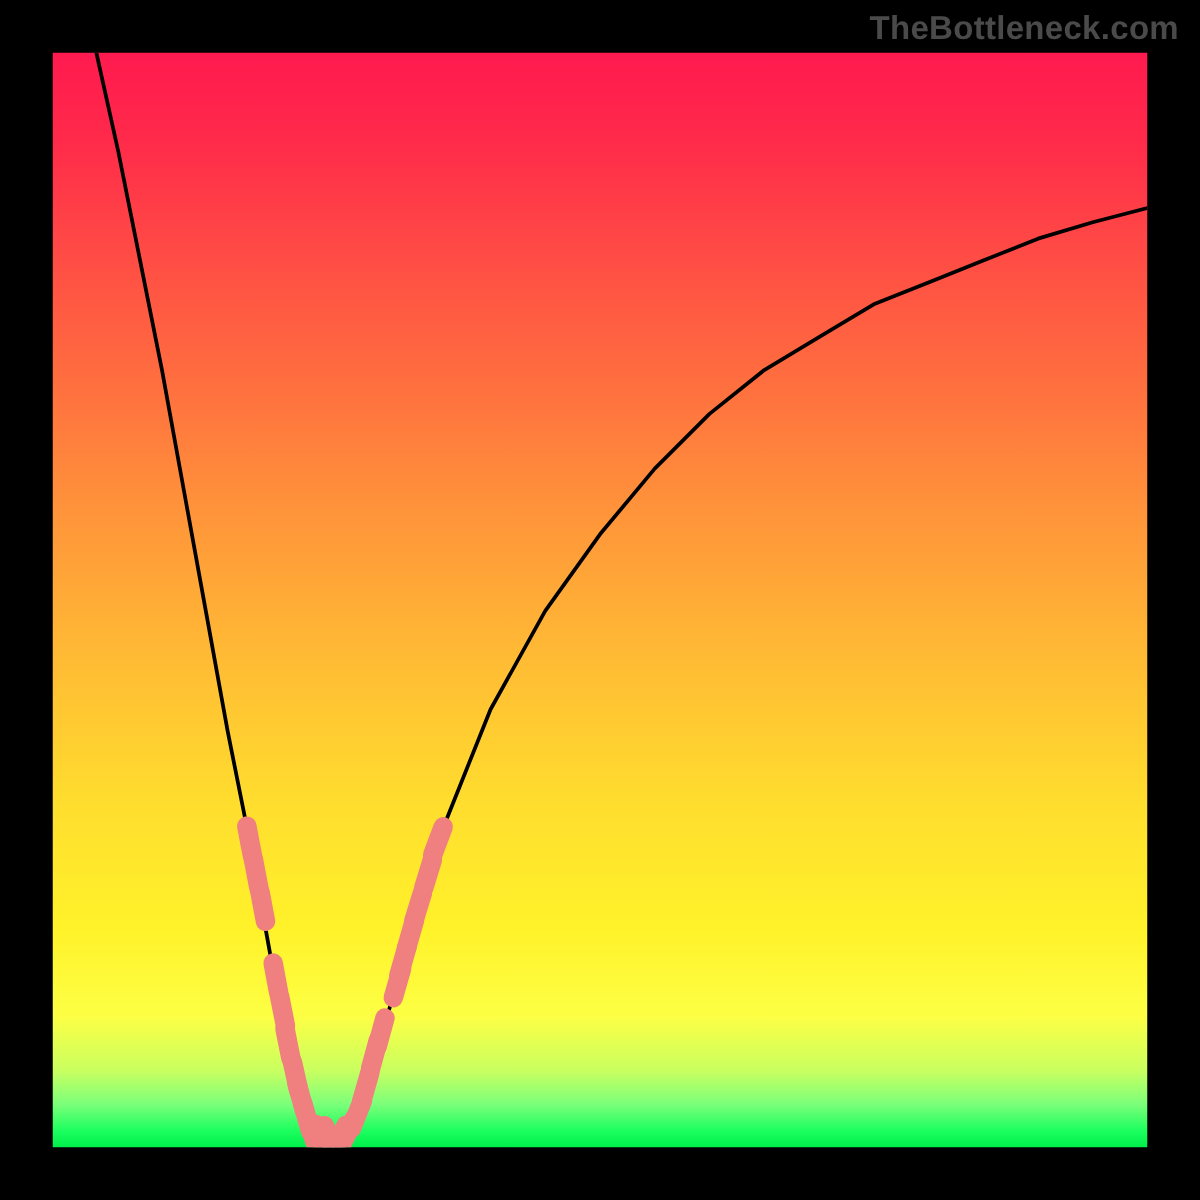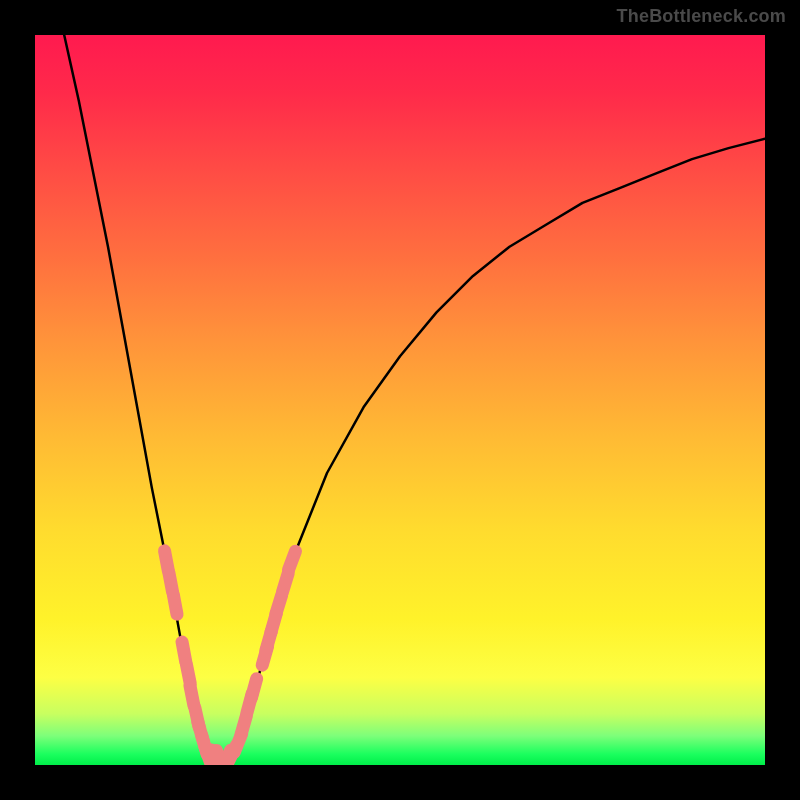--- a/index.html
+++ b/index.html
@@ -8,21 +8,21 @@
       width: 800px;
       height: 800px;
       background: #000;
       position: relative;
     }
     .watermark {
       position: absolute;
       top: 6px;
       right: 14px;
       font-family: Arial, Helvetica, sans-serif;
-      font-size: 18px;
+      font-size: 22px;
       font-weight: 600;
       color: #4a4a4a;
       letter-spacing: 0.2px;
       z-index: 10;
     }
     .plot {
       position: absolute;
       left: 35px;
       top: 35px;
       width: 730px;

